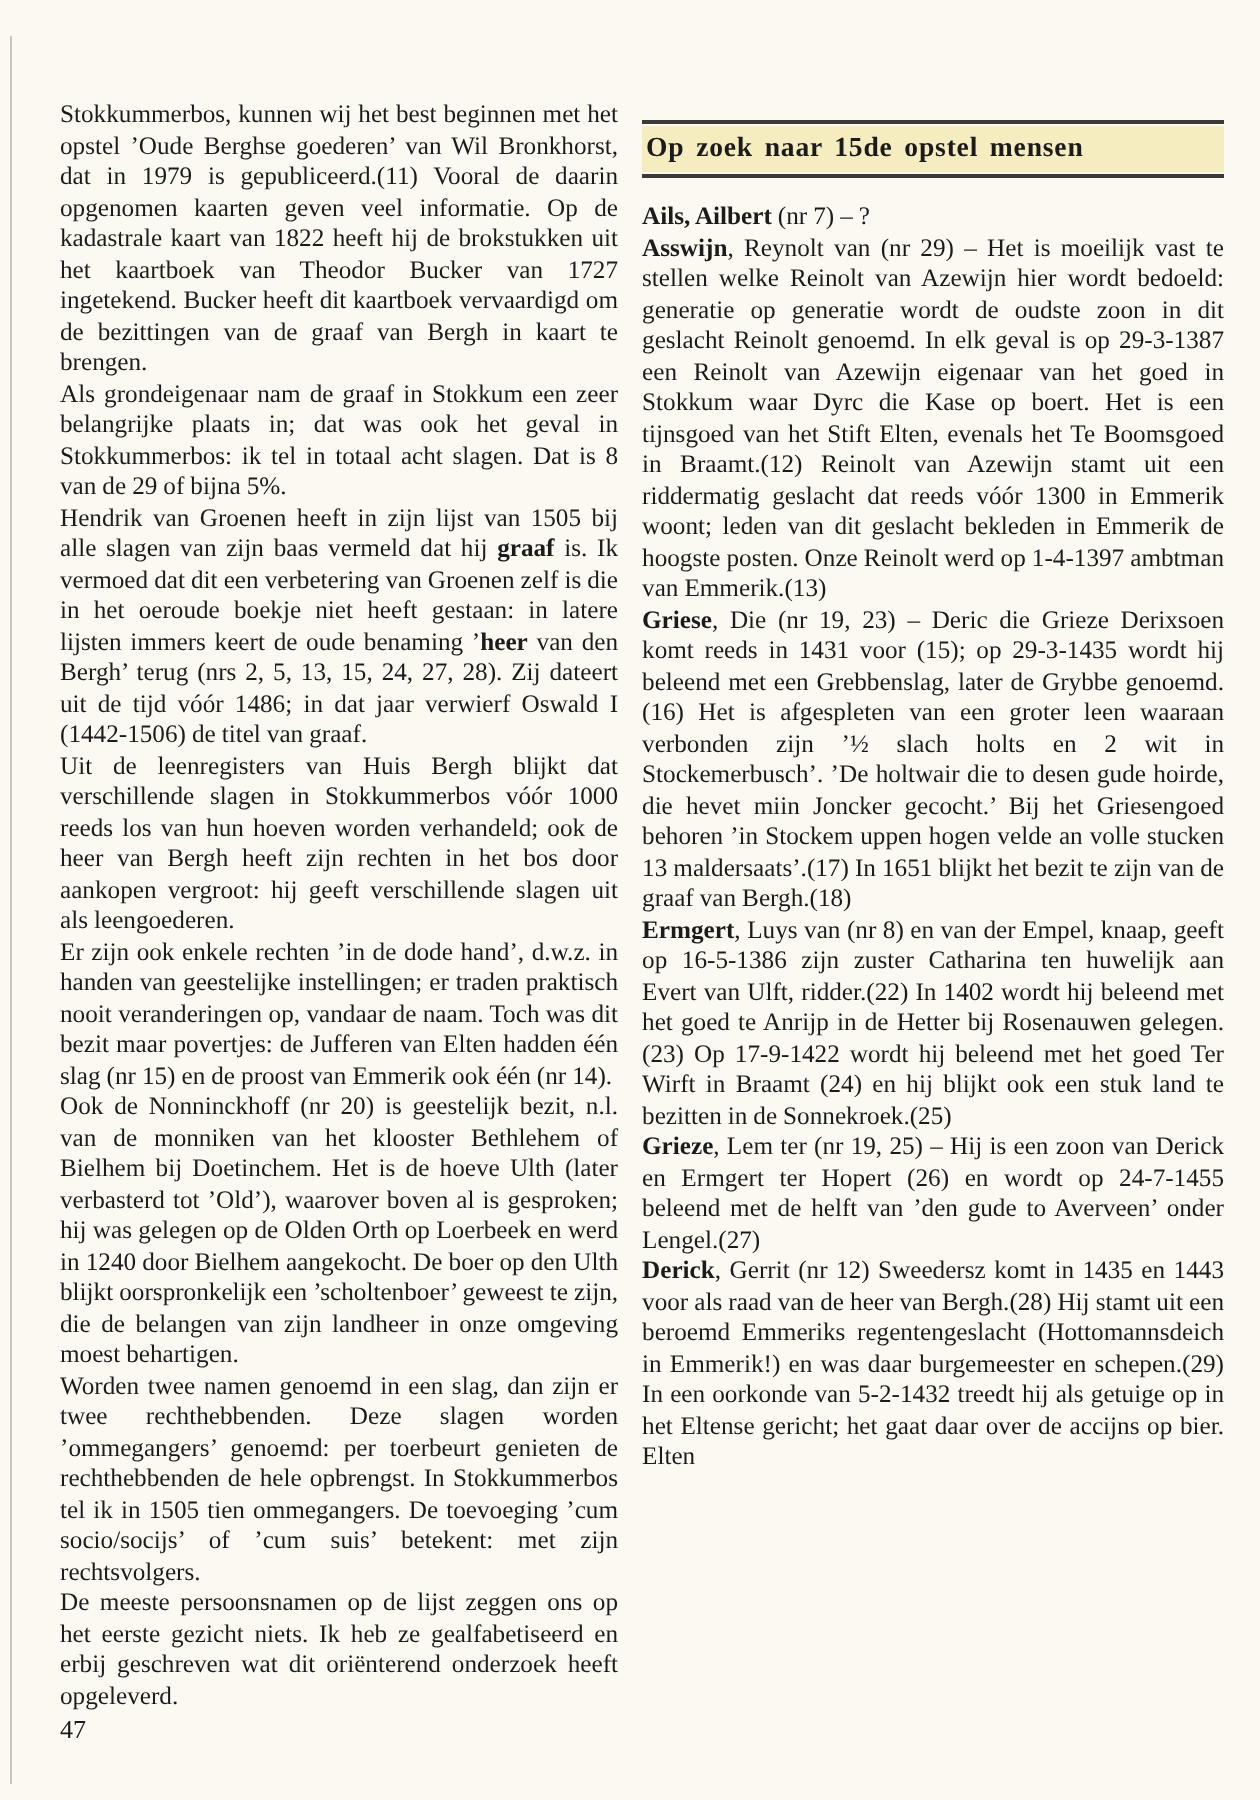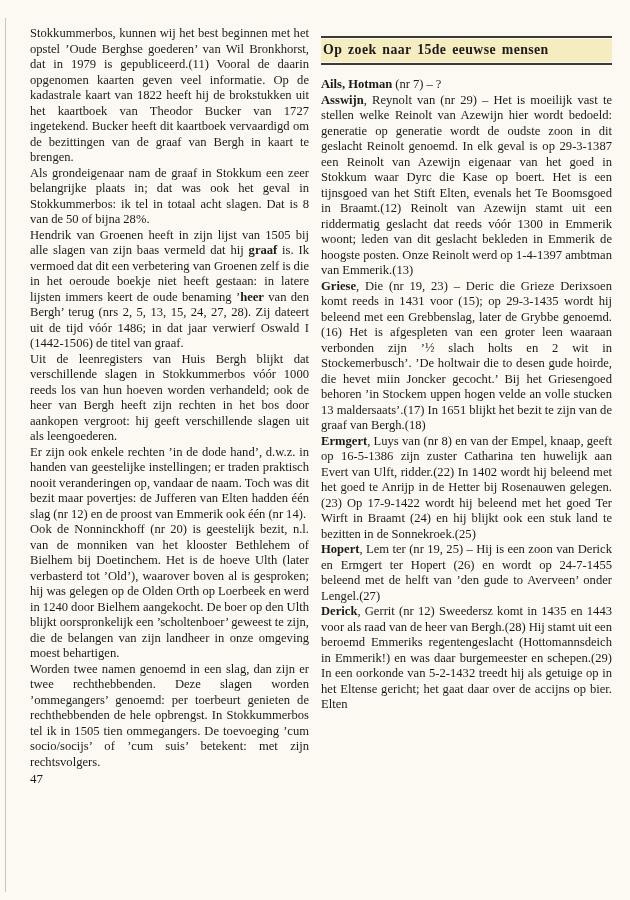--- a/index.html
+++ b/index.html
@@ -14,21 +14,21 @@
   .scan-edge {
     position: absolute; left: 5px; top: 18px; bottom: 8px;
     width: 1px; background: #c9c5b8;
   }
   .columns {
     display: flex;
     padding: 26px 18px 0 30px;
     gap: 12px;
     box-sizing: border-box;
   }
-  .col { box-sizing: border-box; }
+  .col { box-sizing: border-box; margin-top: 24px; }
   .col.left  { width: 280px; }
   .col.right { width: 292px; }
   .col p {
     margin: 0;
     font-size: 12.6px;
     line-height: 15.5px;
     text-align: justify;
     hyphens: none;
     word-spacing: -0.15px;
   }
@@ -54,40 +54,41 @@
 </style>
 </head>
 <body style="background: rgb(251, 249, 241); color: rgb(27, 27, 27);">
 
 <div class="scan-edge"></div>
 
 <div class="columns">
   <div class="col left">
     <div id="left-paragraphs">
         <p>Stokkummerbos, kunnen wij het best beginnen met het opstel ’Oude Berghse goederen’ van Wil Bronkhorst, dat in 1979 is gepubliceerd.(11) Vooral de daarin opgenomen kaarten geven veel informatie. Op de kadastrale kaart van 1822 heeft hij de brokstukken uit het kaartboek van Theodor Bucker van 1727 ingetekend. Bucker heeft dit kaartboek vervaardigd om de bezittingen van de graaf van Bergh in kaart te brengen.</p>
-        <p>Als grondeigenaar nam de graaf in Stokkum een zeer belangrijke plaats in; dat was ook het geval in Stokkummerbos: ik tel in totaal acht slagen. Dat is 8 van de 50 of bijna 28%.</p>
+        <p>Als grondeigenaar nam de graaf in Stokkum een zeer belangrijke plaats in; dat was ook het geval in Stokkummerbos: ik tel in totaal acht slagen. Dat is 8 van de 29 of bijna 5%.</p>
         <p>Hendrik van Groenen heeft in zijn lijst van 1505 bij alle slagen van zijn baas vermeld dat hij <b>graaf</b> is. Ik vermoed dat dit een verbetering van Groenen zelf is die in het oeroude boekje niet heeft gestaan: in latere lijsten immers keert de oude benaming ’<b>heer</b> van den Bergh’ terug (nrs 2, 5, 13, 15, 24, 27, 28). Zij dateert uit de tijd vóór 1486; in dat jaar verwierf Oswald I (1442-1506) de titel van graaf.</p>
         <p>Uit de leenregisters van Huis Bergh blijkt dat verschillende slagen in Stokkummerbos vóór 1000 reeds los van hun hoeven worden verhandeld; ook de heer van Bergh heeft zijn rechten in het bos door aankopen vergroot: hij geeft verschillende slagen uit als leengoederen.</p>
-        <p>Er zijn ook enkele rechten ’in de dode hand’, d.w.z. in handen van geestelijke instellingen; er traden praktisch nooit veranderingen op, vandaar de naam. Toch was dit bezit maar povertjes: de Jufferen van Elten hadden één slag (nr 12) en de proost van Emmerik ook één (nr 14).</p>
+        <p>Er zijn ook enkele rechten ’in de dode hand’, d.w.z. in handen van geestelijke instellingen; er traden praktisch nooit veranderingen op, vandaar de naam. Toch was dit bezit maar povertjes: de Jufferen van Elten hadden één slag (nr 15) en de proost van Emmerik ook één (nr 14).</p>
         <p>Ook de Nonninckhoff (nr 20) is geestelijk bezit, n.l. van de monniken van het klooster Bethlehem of Bielhem bij Doetinchem. Het is de hoeve Ulth (later verbasterd tot ’Old’), waarover boven al is gesproken; hij was gelegen op de Olden Orth op Loerbeek en werd in 1240 door Bielhem aangekocht. De boer op den Ulth blijkt oorspronkelijk een ’scholtenboer’ geweest te zijn, die de belangen van zijn landheer in onze omgeving moest behartigen.</p>
         <p>Worden twee namen genoemd in een slag, dan zijn er twee rechthebbenden. Deze slagen worden ’ommegangers’ genoemd: per toerbeurt genieten de rechthebbenden de hele opbrengst. In Stokkummerbos tel ik in 1505 tien ommegangers. De toevoeging ’cum socio/socijs’ of ’cum suis’ betekent: met zijn rechtsvolgers.</p>
+        <p>De meeste persoonsnamen op de lijst zeggen ons op het eerste gezicht niets. Ik heb ze gealfabetiseerd en erbij geschreven wat dit oriënterend onderzoek heeft opgeleverd.</p>
       </div>
     <div class="page-number">47</div>
   </div>
 
   <div class="col right">
     <div class="heading-block">
       <div class="rule" style="background: rgb(60, 58, 53);"></div>
       <div class="heading-band" style="background: rgb(245, 237, 192);">
-        <h2>Op zoek naar 15de eeuwse mensen</h2>
+        <h2>Op zoek naar 15de opstel mensen</h2>
       </div>
       <div class="rule" style="background: rgb(60, 58, 53);"></div>
     </div>
     <div id="entries">
-        <p><b>Ails, Hotman</b> (nr 7) – ?</p>
+        <p><b>Ails, Ailbert</b> (nr 7) – ?</p>
         <p><b>Asswijn</b>, Reynolt van (nr 29) – Het is moeilijk vast te stellen welke Reinolt van Azewijn hier wordt bedoeld: generatie op generatie wordt de oudste zoon in dit geslacht Reinolt genoemd. In elk geval is op 29-3-1387 een Reinolt van Azewijn eigenaar van het goed in Stokkum waar Dyrc die Kase op boert. Het is een tijnsgoed van het Stift Elten, evenals het Te Boomsgoed in Braamt.(12) Reinolt van Azewijn stamt uit een riddermatig geslacht dat reeds vóór 1300 in Emmerik woont; leden van dit geslacht bekleden in Emmerik de hoogste posten. Onze Reinolt werd op 1-4-1397 ambtman van Emmerik.(13)</p>
         <p><b>Griese</b>, Die (nr 19, 23) – Deric die Grieze Derixsoen komt reeds in 1431 voor (15); op 29-3-1435 wordt hij beleend met een Grebbenslag, later de Grybbe genoemd. (16) Het is afgespleten van een groter leen waaraan verbonden zijn ’½ slach holts en 2 wit in Stockemerbusch’. ’De holtwair die to desen gude hoirde, die hevet miin Joncker gecocht.’ Bij het Griesengoed behoren ’in Stockem uppen hogen velde an volle stucken 13 maldersaats’.(17) In 1651 blijkt het bezit te zijn van de graaf van Bergh.(18)</p>
         <p><b>Ermgert</b>, Luys van (nr 8) en van der Empel, knaap, geeft op 16-5-1386 zijn zuster Catharina ten huwelijk aan Evert van Ulft, ridder.(22) In 1402 wordt hij beleend met het goed te Anrijp in de Hetter bij Rosenauwen gelegen.(23) Op 17-9-1422 wordt hij beleend met het goed Ter Wirft in Braamt (24) en hij blijkt ook een stuk land te bezitten in de Sonnekroek.(25)</p>
-        <p><b>Hopert</b>, Lem ter (nr 19, 25) – Hij is een zoon van Derick en Ermgert ter Hopert (26) en wordt op 24-7-1455 beleend met de helft van ’den gude to Averveen’ onder Lengel.(27)</p>
+        <p><b>Grieze</b>, Lem ter (nr 19, 25) – Hij is een zoon van Derick en Ermgert ter Hopert (26) en wordt op 24-7-1455 beleend met de helft van ’den gude to Averveen’ onder Lengel.(27)</p>
         <p><b>Derick</b>, Gerrit (nr 12) Sweedersz komt in 1435 en 1443 voor als raad van de heer van Bergh.(28) Hij stamt uit een beroemd Emmeriks regentengeslacht (Hottomannsdeich in Emmerik!) en was daar burgemeester en schepen.(29) In een oorkonde van 5-2-1432 treedt hij als getuige op in het Eltense gericht; het gaat daar over de accijns op bier. Elten</p>
       </div>
   </div>
 </div>
 
 </body></html>

